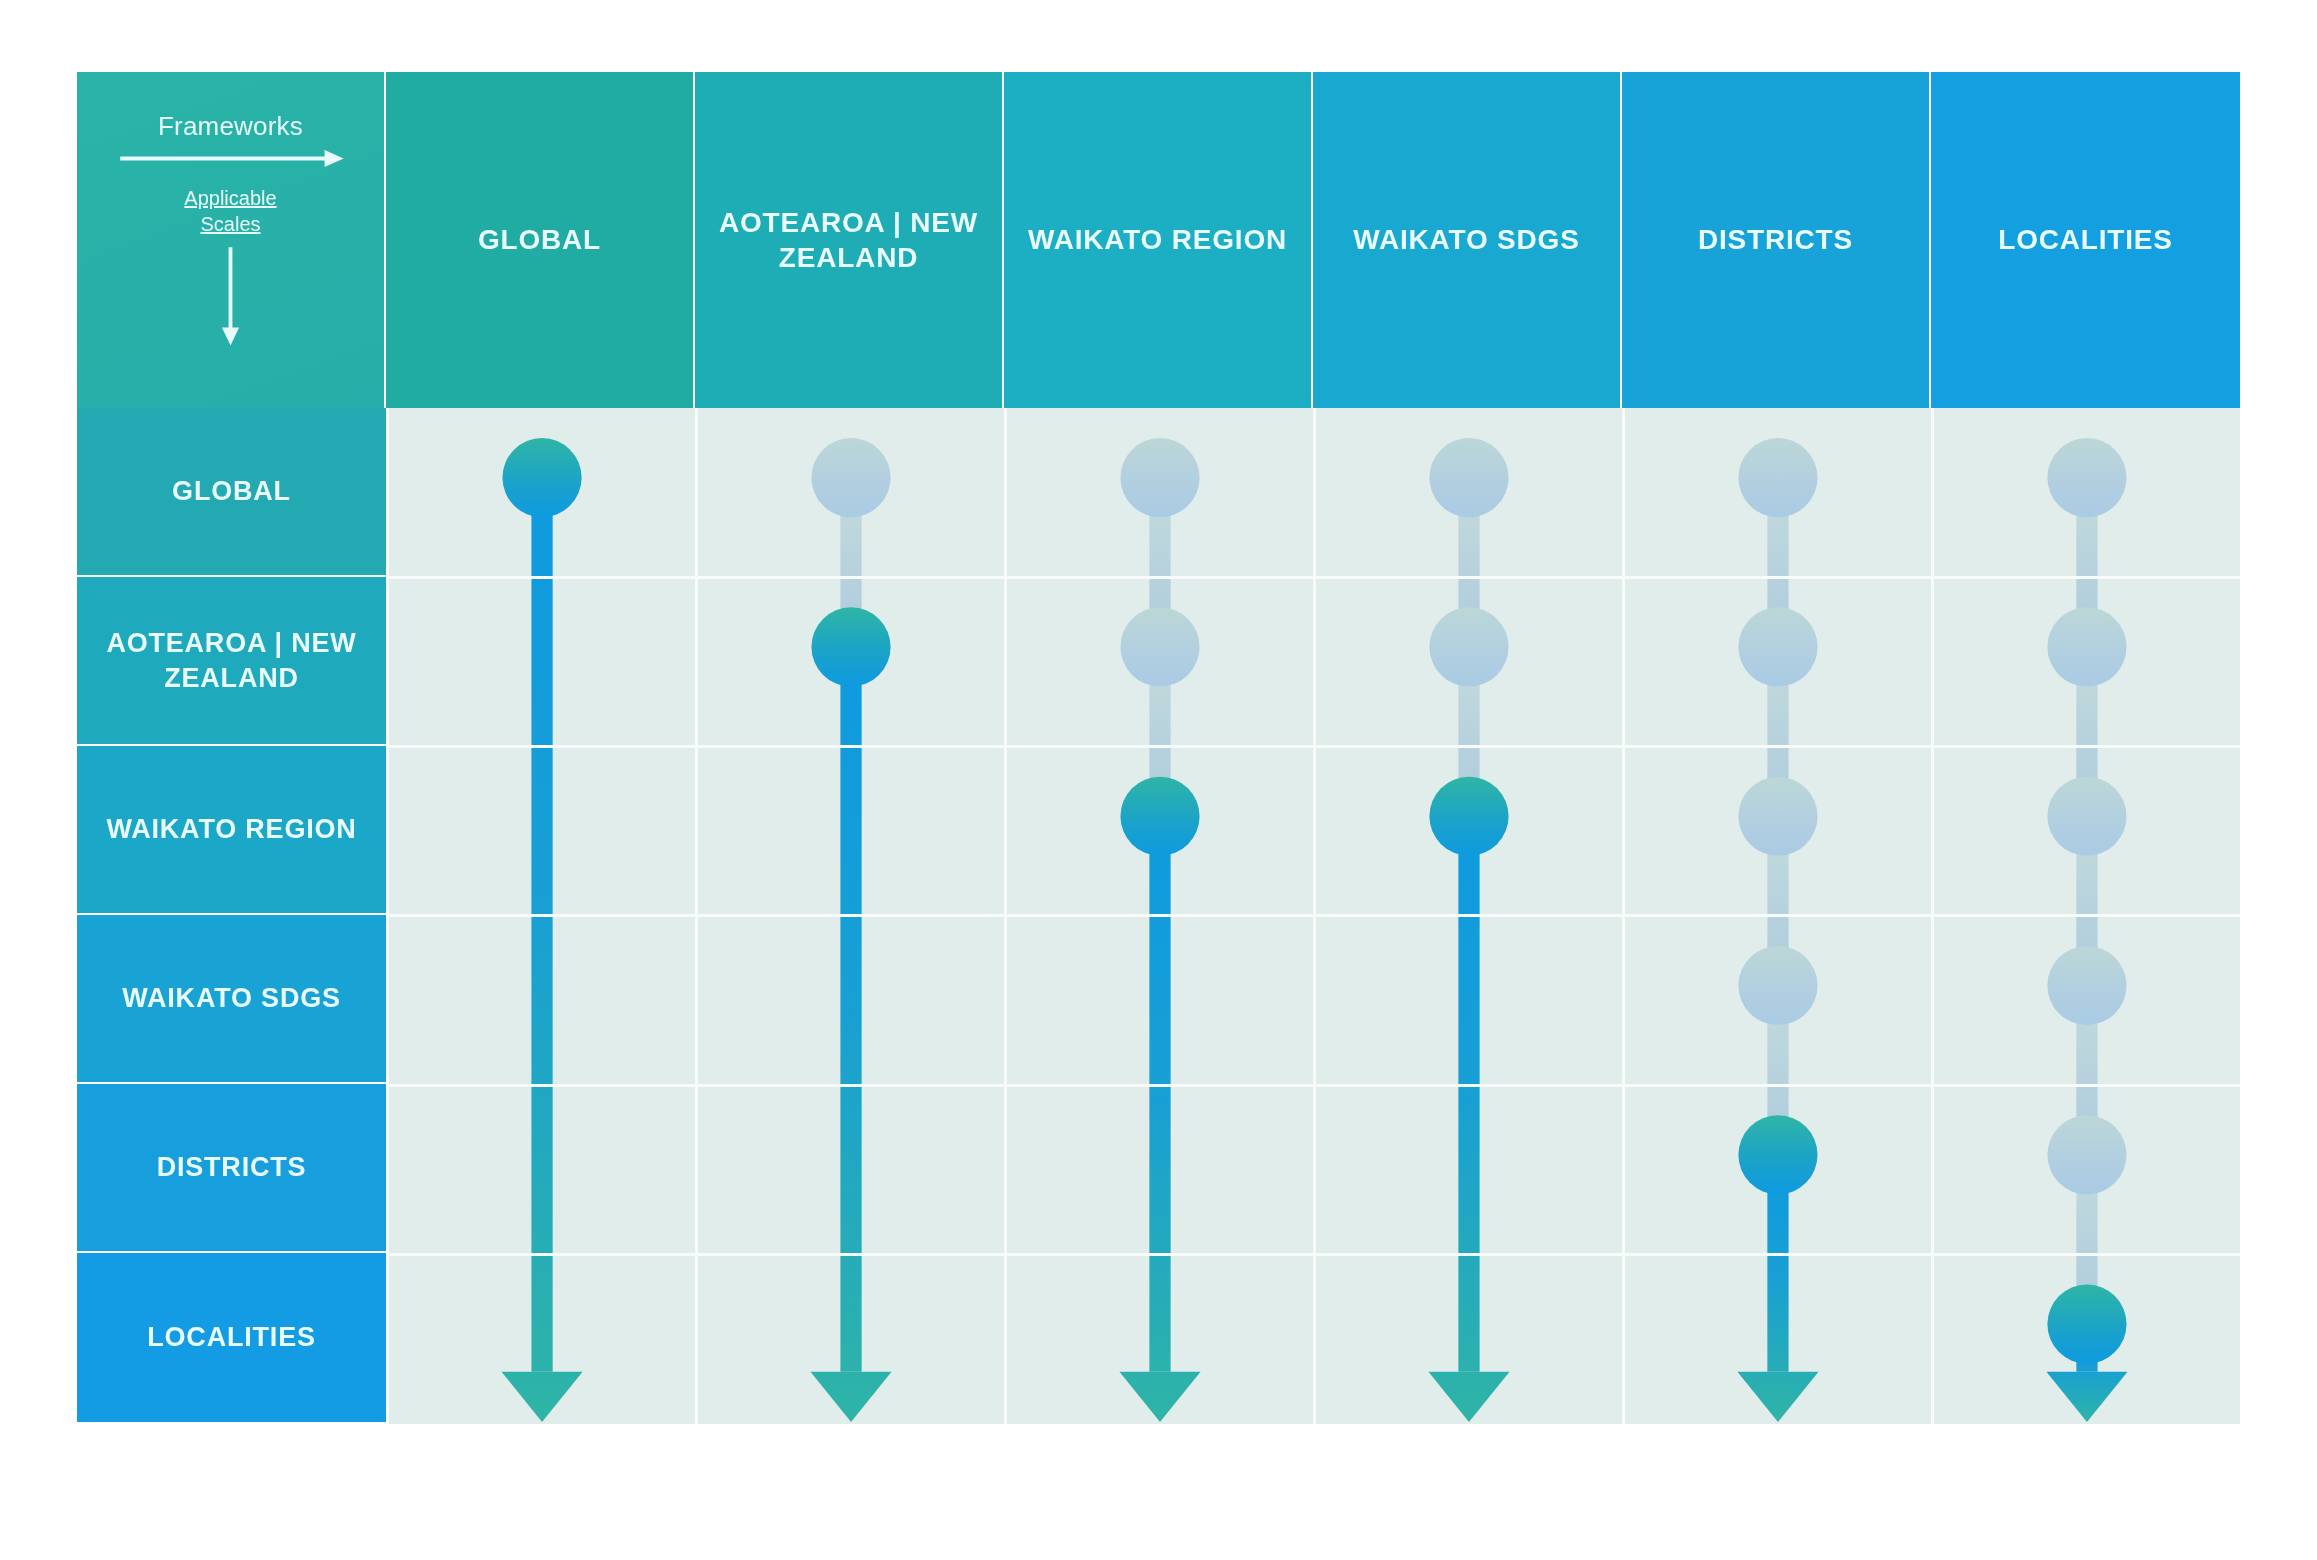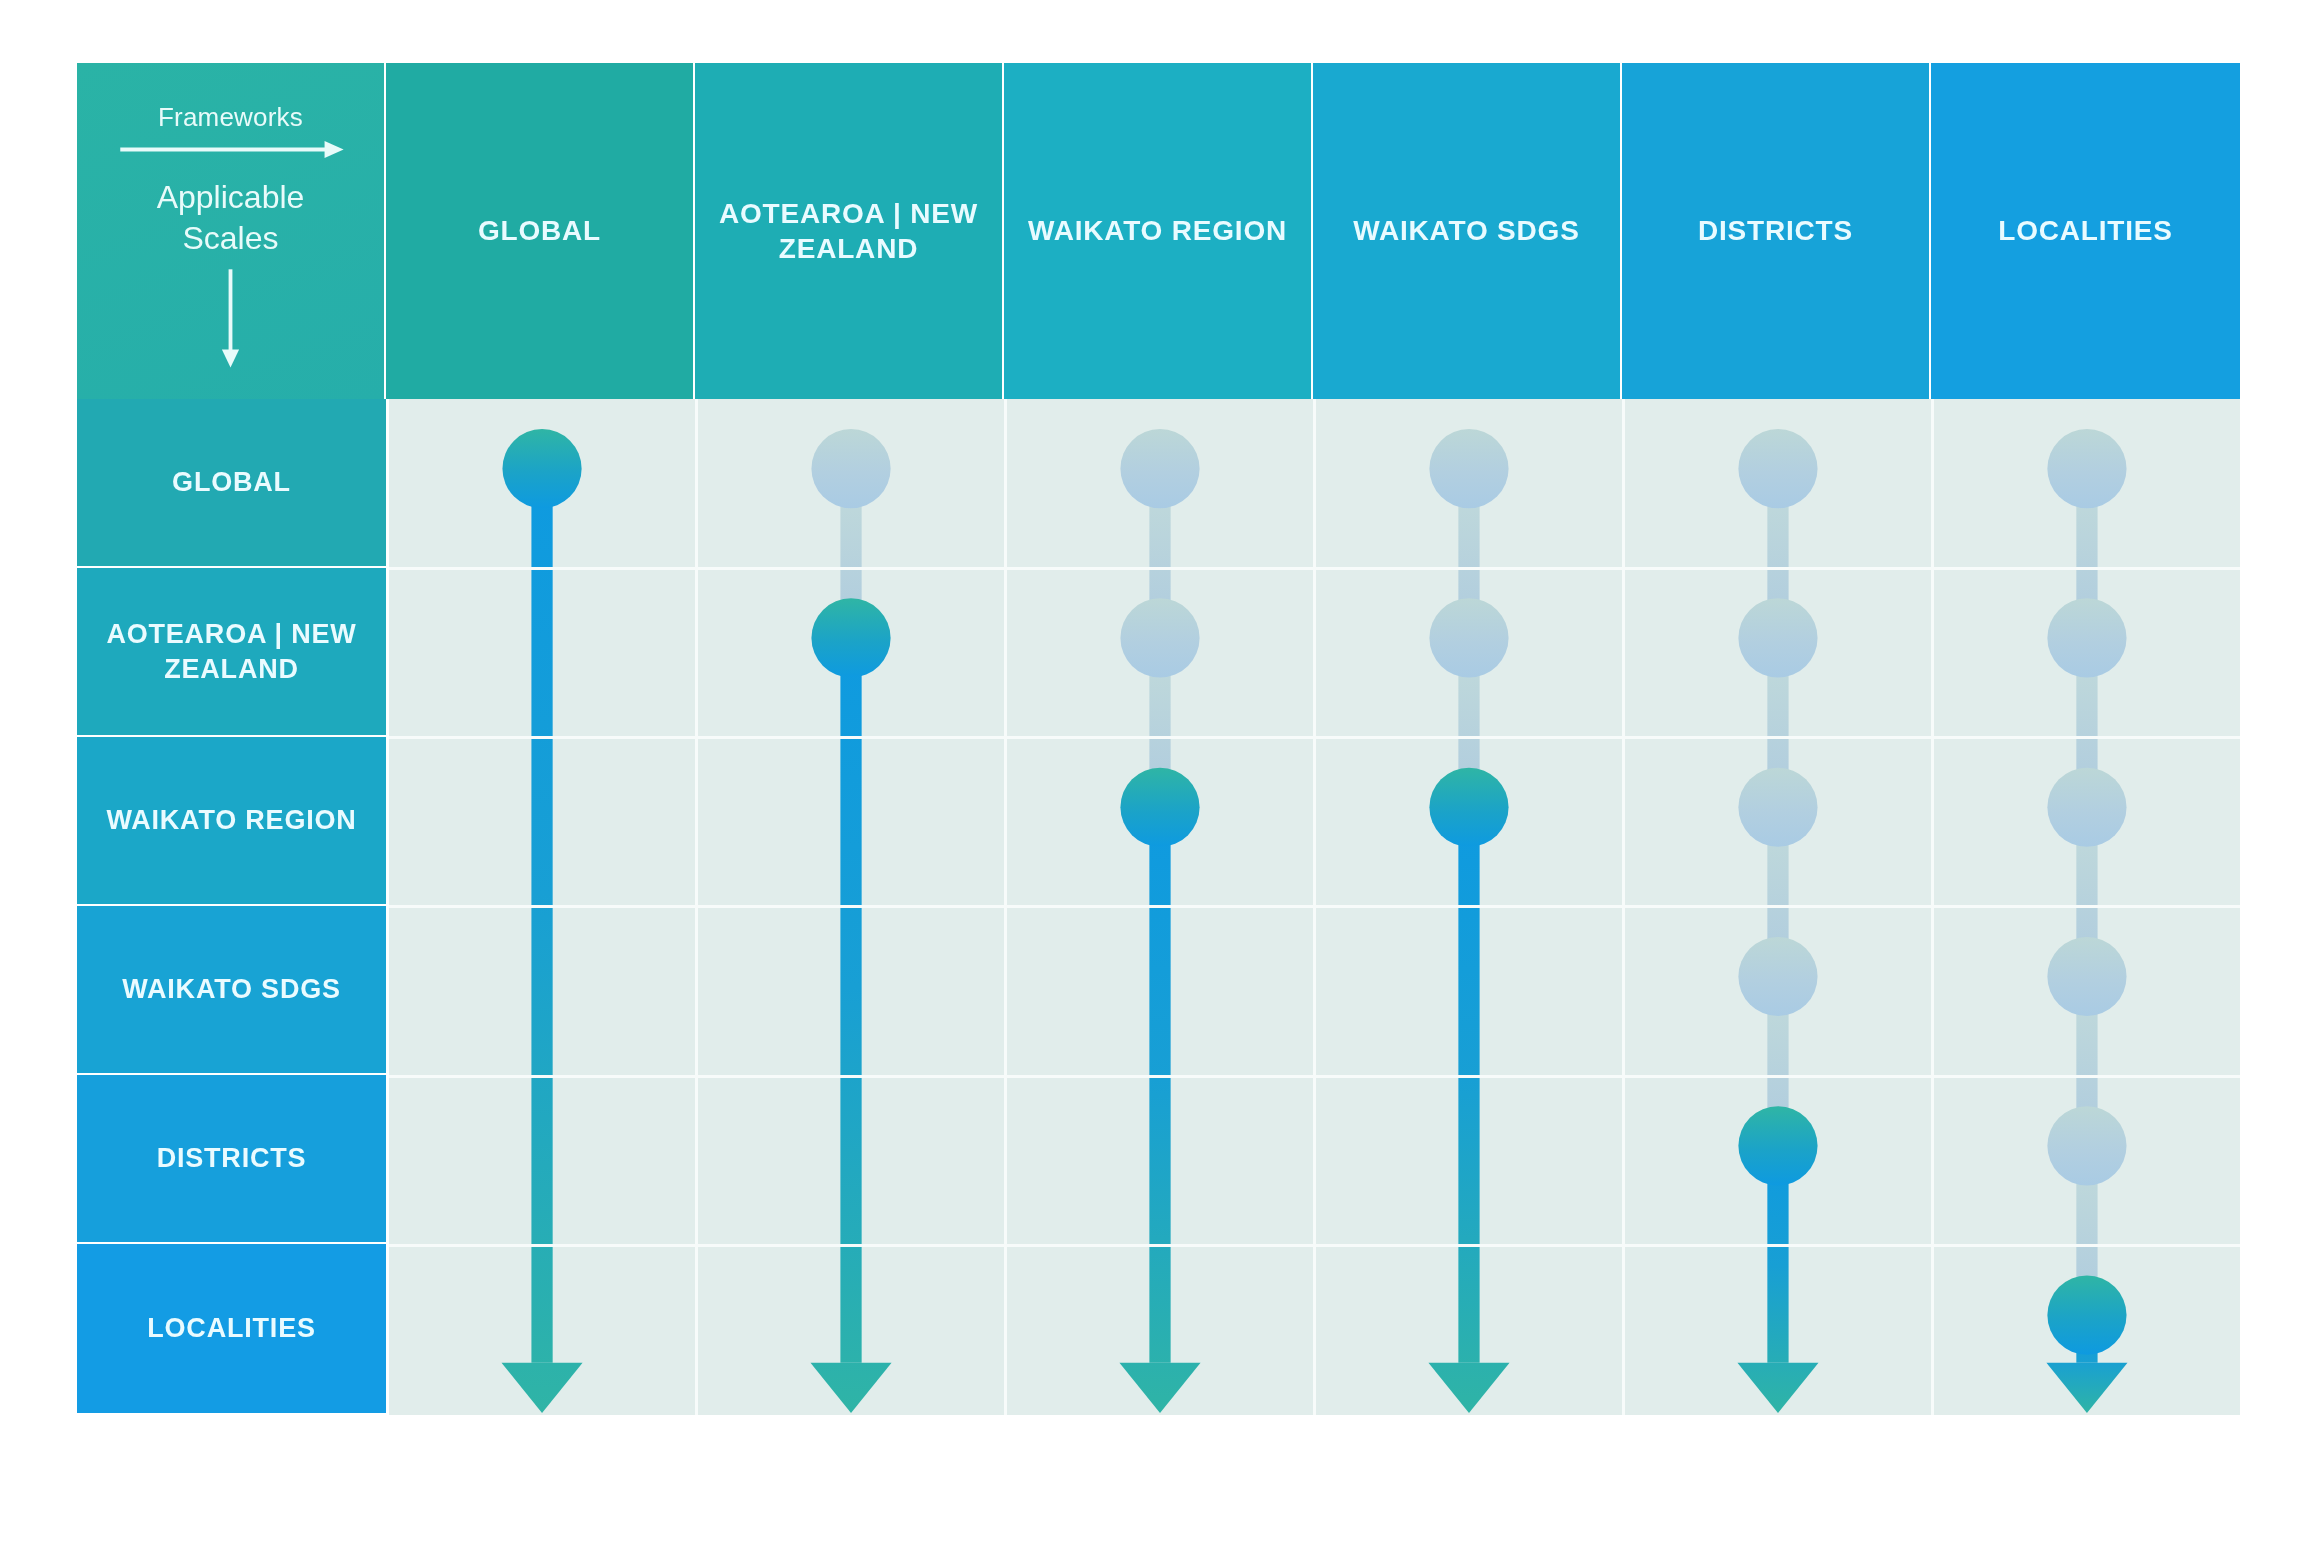--- a/index.html
+++ b/index.html
@@ -5,21 +5,21 @@
   * { box-sizing: border-box; margin: 0; padding: 0; }
   html, body {
     width: 2317px; height: 1560px;
     background: #ffffff;
     font-family: "Liberation Sans", sans-serif;
     overflow: hidden;
   }
 
   #matrix {
     position: absolute;
-    left: 77px; top: 63px;
+    left: 77px; top: 72px;
     width: 2163px; height: 1352px;
   }
 
   
   .header-row {
     position: absolute;
     left: 0; top: 0;
     width: 2163px; height: 336px;
     display: flex;
   }
@@ -37,24 +37,25 @@
   .corner-fw-label {
     color: #e8fbfa;
     font-size: 26px;
     font-weight: 400;
     letter-spacing: 0.2px;
     margin-bottom: 5.8px;
   }
   .corner-arrow-h { margin-bottom: 13.5px; }
   .corner-scales-label {
     color: #e8fbfa;
-    font-size: 32px;
+    font-size: 20px;
     font-weight: 400;
     line-height: 1.28;
     text-align: center;
+    text-decoration: underline;
   }
   .corner-arrow-v { margin-top: 7.7px; }
 
   .head-cell {
     position: relative;
     width: 309px; height: 336px;
     display: flex;
     align-items: center;
     justify-content: center;
     text-align: center;

